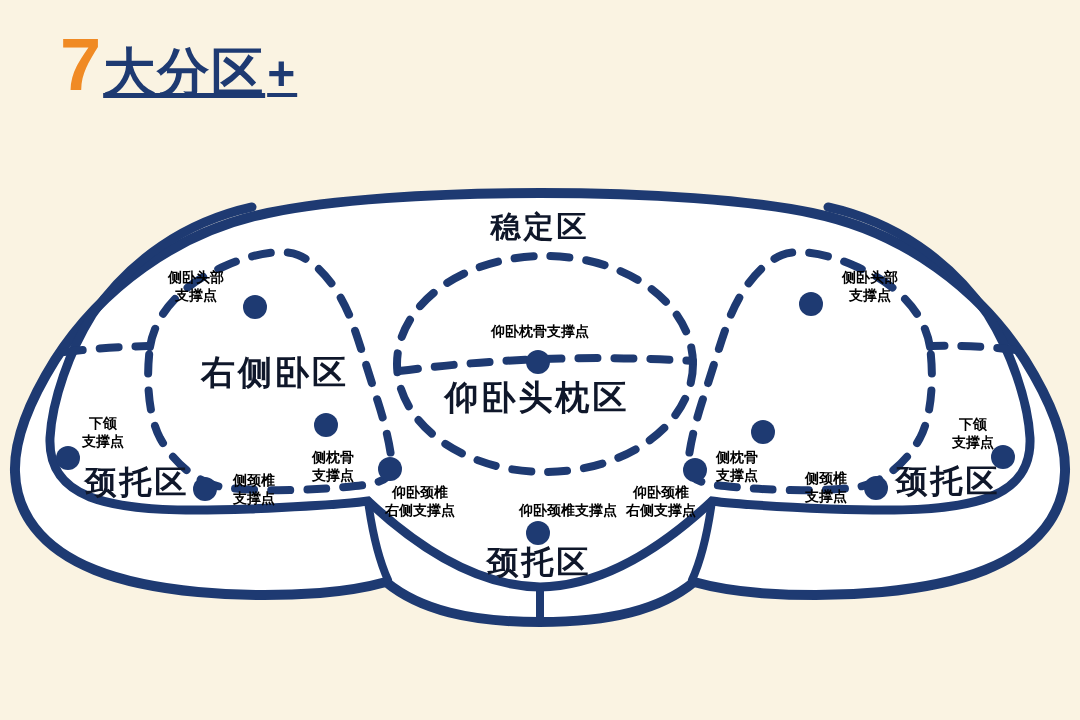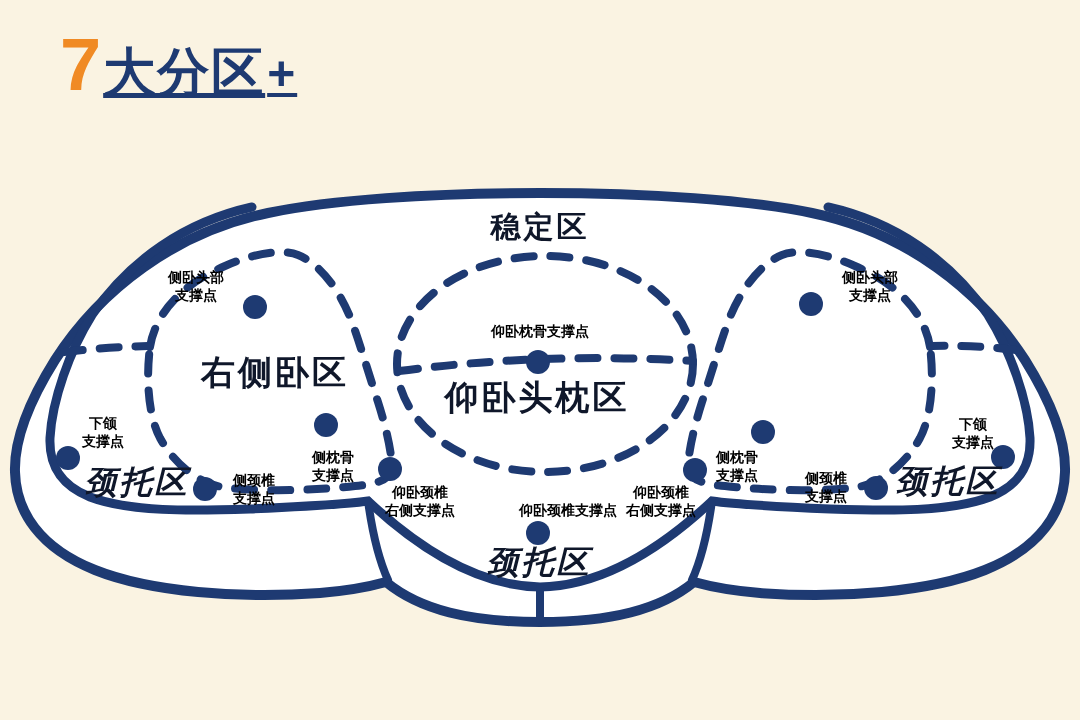--- a/index.html
+++ b/index.html
@@ -19,21 +19,21 @@
   .title .num{font-size:74px;color:#f08a24;line-height:1;}
   .title .zh{font-size:52px;line-height:1;text-decoration:underline;}
   .title .plus{font-size:48px;line-height:1;margin:0 2px;}
   svg{position:absolute;left:0;top:0;}
   .zone-label{
     position:absolute;transform:translate(-50%,-50%);
     color:#0f172a;font-weight:bold;white-space:nowrap;
     letter-spacing:3px;line-height:1;
   }
   .z30{font-size:30px;}
-  .z32{font-size:32px;font-style:italic;}
+  .z32{font-size:32px;}
   .z34{font-size:34px;}
   .pt-label{
     position:absolute;transform:translate(-50%,-50%);
     color:#000000;font-weight:bold;
     font-size:14px;line-height:1.3;
     text-align:center;white-space:pre-line;
   }
 </style>
 </head>
 <body>

